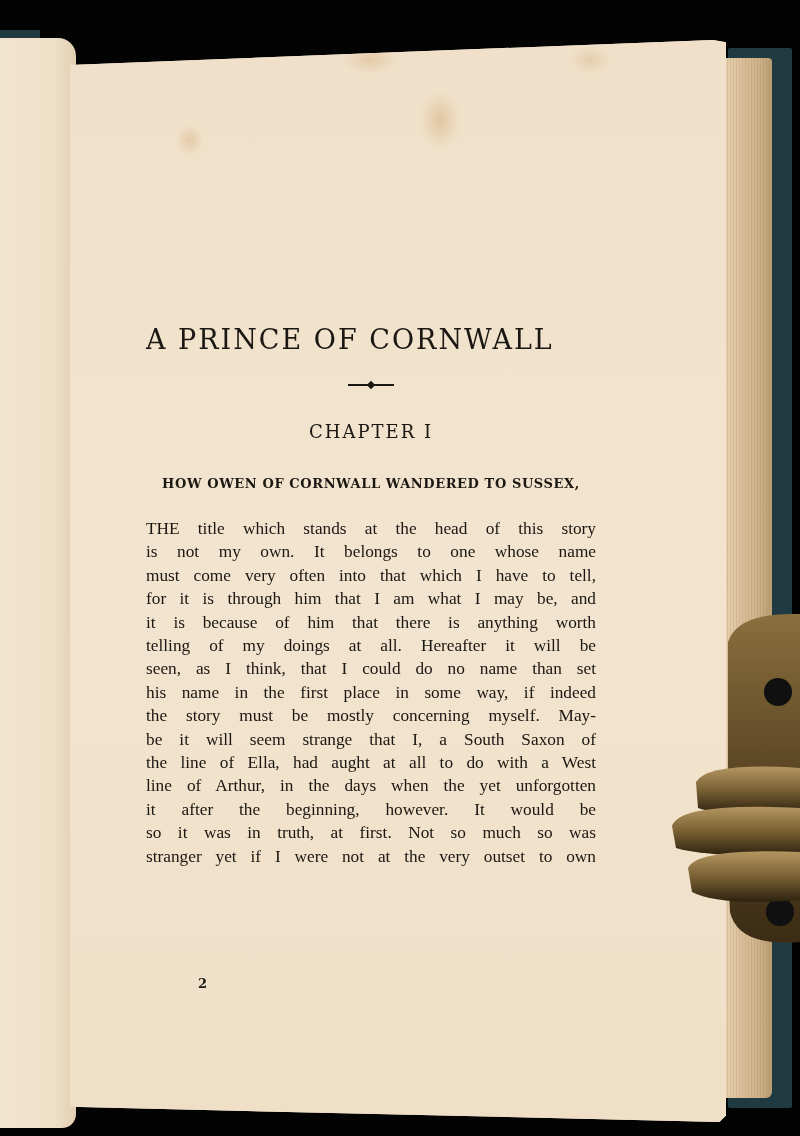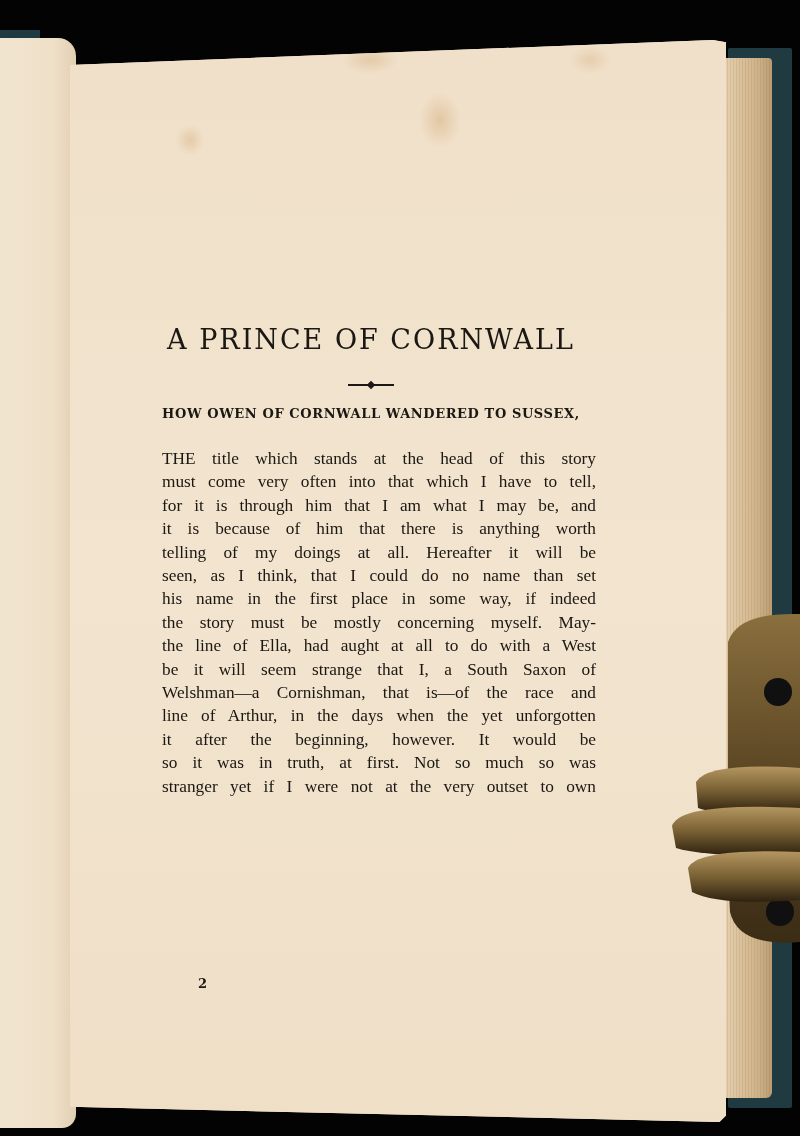--- a/index.html
+++ b/index.html
@@ -36,41 +36,41 @@
         radial-gradient(ellipse 20px 22px at 120px 100px, rgba(200,150,90,0.3), transparent 70%),
         radial-gradient(ellipse 40px 20px at 300px 20px, rgba(200,150,90,0.3), transparent 70%),
         radial-gradient(ellipse 30px 20px at 520px 20px, rgba(200,150,90,0.25), transparent 70%),
         linear-gradient(180deg, #f0e0c9 0%, #f2e4cf 50%, #f0dfc7 100%);
       clip-path: polygon(0 2.3%, 98% 0, 100% 0.2%, 100% 99.4%, 99% 100%, 0 98.6%);
     }
     .content {
       position: absolute; left: 146px; top: 320px; width: 450px; color: #1b1712;
     }
     .book-title {
-      text-align: center; font-size: 27px; letter-spacing: 2px; margin: 0;
+      font-size: 27px; letter-spacing: 2px; margin: 0;
       font-weight: normal; line-height: 40px;
     }
     .ornament {
       display: flex; align-items: center; justify-content: center; margin-top: 20px; height: 10px;
     }
     .ornament .line { width: 20px; height: 2px; background: #1b1712; }
     .ornament .dot { width: 6px; height: 6px; background: #1b1712; transform: rotate(45deg); margin: 0 0px; }
     .chapter {
       text-align: center; font-size: 18px; letter-spacing: 2px; margin-top: 30px; line-height: 24px;
     }
     .subhead {
-      text-align: center; font-size: 13px; letter-spacing: 0.6px; margin-top: 12px; line-height: 23px;
+      text-align: center; font-size: 13px; letter-spacing: 0.6px; margin-top: 28px; line-height: 23px;
       font-weight: bold;
     }
     .body-text {
       margin-top: 22px; font-size: 17.3px; line-height: 23.4px; text-align: justify;
       font-family: "Liberation Serif", "DejaVu Serif", serif;
     }
     .body-text .line {
-      display: block; text-align: justify; text-align-last: justify; white-space: nowrap; margin-left: 16px;
+      display: block; text-align: justify; text-align-last: justify; white-space: nowrap;
     }
     .page-number {
       position: absolute; left: 198px; top: 976px; font-size: 13px; font-weight: bold; color: #1b1712;
     }
     .clasp {
       position: absolute; left: 668px; top: 612px; width: 132px; height: 336px;
     }
   </style>
 </head>
 <body>
@@ -82,35 +82,36 @@
 
 <div class="main-page"></div>
 
 <div class="content">
   <h1 class="book-title">A PRINCE OF CORNWALL</h1>
   <div class="ornament">
     <span class="line"></span>
       <span class="dot"></span>
       <span class="line"></span>
   </div>
+  <div class="chapter">CHAPTER I</div>
   <div class="subhead">
     <div>HOW OWEN OF CORNWALL WANDERED TO SUSSEX,</div>
   </div>
   <div class="body-text">
     <span class="line">THE title which stands at the head of this story</span>
+    <span class="line">is not my own. It belongs to one whose name</span>
     <span class="line">must come very often into that which I have to tell,</span>
     <span class="line">for it is through him that I am what I may be, and</span>
     <span class="line">it is because of him that there is anything worth</span>
     <span class="line">telling of my doings at all. Hereafter it will be</span>
     <span class="line">seen, as I think, that I could do no name than set</span>
     <span class="line">his name in the first place in some way, if indeed</span>
     <span class="line">the story must be mostly concerning myself. May-</span>
+    <span class="line">be it will seem strange that I, a South Saxon of</span>
     <span class="line">the line of Ella, had aught at all to do with a West</span>
-    <span class="line">be it will seem strange that I, a South Saxon of</span>
-    <span class="line">Welshman—a Cornishman, that is—of the race and</span>
     <span class="line">line of Arthur, in the days when the yet unforgotten</span>
     <span class="line">it after the beginning, however. It would be</span>
     <span class="line">so it was in truth, at first. Not so much so was</span>
     <span class="line">stranger yet if I were not at the very outset to own</span>
   </div>
 </div>
 
 <div class="page-number">2</div>
 
 <svg class="clasp" viewBox="0 0 132 336">

